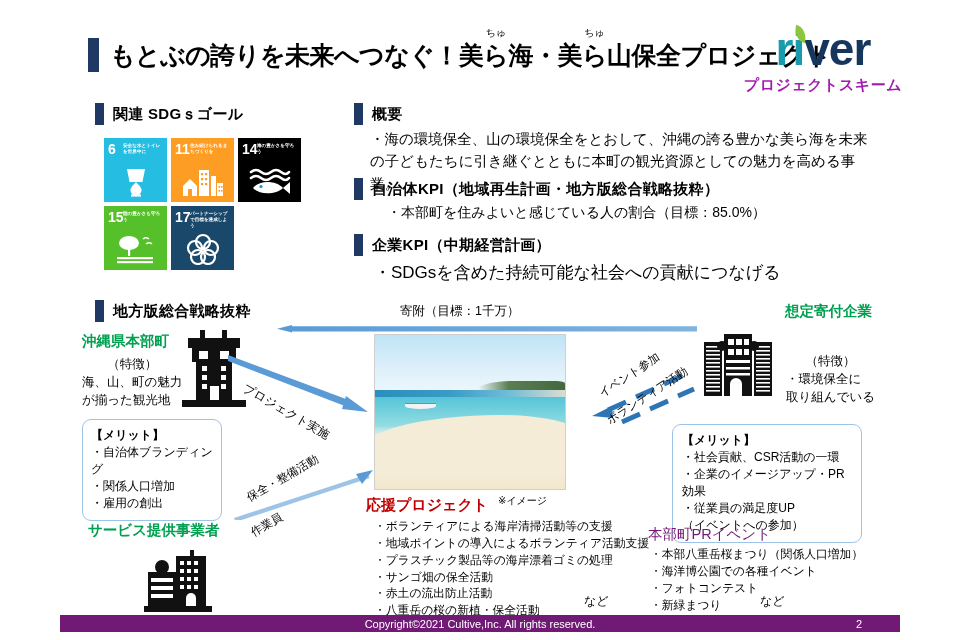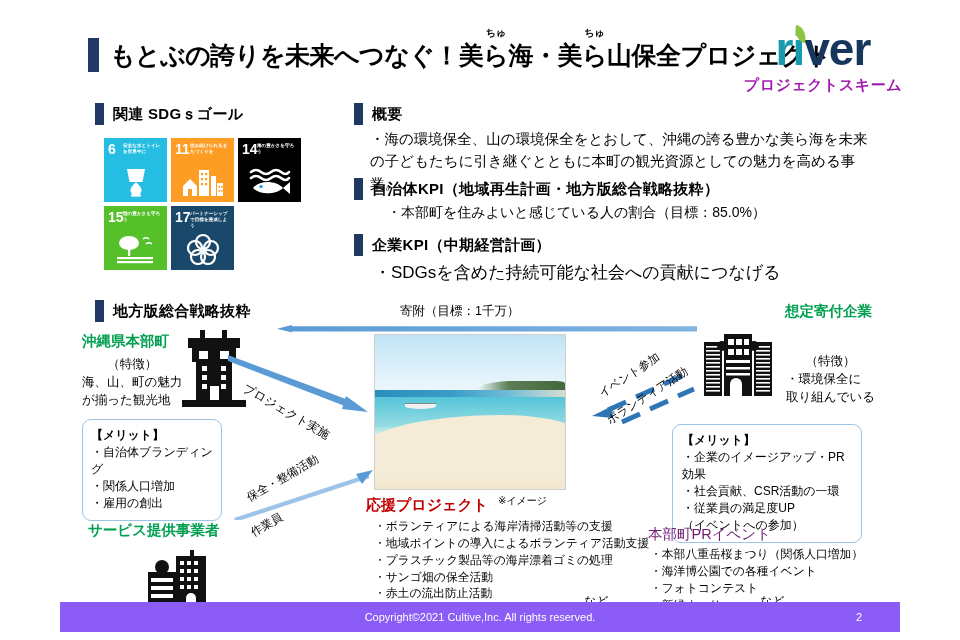--- a/index.html
+++ b/index.html
@@ -24,21 +24,21 @@
   .sechead .bar { height: 22px; }
   .sechead .txt { font-weight: bold; font-size: 15px; letter-spacing: .3px; }
 
   
   #title-row { left: 88px; top: 38px; display: flex; align-items: center; gap: 11px; }
   #title-row .bar { height: 34px; width: 11px; }
   #title-text { font-size: 25px; font-weight: bold; letter-spacing: -0.5px; white-space: nowrap; }
   .ruby-wrap { position: relative; display: inline-block; }
   .ruby {
     position: absolute; top: -13px; left: 50%; transform: translateX(-50%);
-    font-size: 10px; font-weight: bold; letter-spacing: 0; white-space: nowrap; text-align: center;
+    font-size: 10px; font-weight: normal; letter-spacing: 0; white-space: nowrap; text-align: center;
   }
 
   
   #logo { right: 58px; top: 26px; text-align: center; }
   #logo-word { font-size: 46px; font-weight: bold; line-height: 1; letter-spacing: -1px; }
   #logo-word .c1 { color: #1a9aad; }
   #logo-word .c2 { color: #17365d; }
   #logo-sub { font-size: 15px; font-weight: bold; color: #a21caf; margin-top: 4px; letter-spacing: 0.5px; }
   #leaf {
     position: absolute; width: 13px; height: 16px; left: 50px; top: 0px;
@@ -133,22 +133,22 @@
   #dash-arrow { left: 586px; top: 360px; width: 110px; height: 70px; }
   #label-event { left: 596px; top: 388px; font-size: 11.5px; transform: rotate(-33deg); transform-origin: left top; white-space: nowrap; }
   #label-volunteer { left: 604px; top: 415px; font-size: 11.5px; transform: rotate(-33deg); transform-origin: left top; white-space: nowrap; }
 
   #pr-title { left: 648px; top: 525px; font-size: 14.5px; font-weight: normal; color: #701a75; }
   #pr-list { left: 650px; top: 546px; font-size: 11.8px; line-height: 1.45; }
   #pr-nado { left: 760px; top: 593px; font-size: 12px; }
 
   
   #footer {
-    left: 60px; bottom: 8px; width: 840px; height: 30px;
-    background: #8b5cf6;
+    left: 60px; bottom: 8px; width: 840px; height: 17px;
+    background: #701a75;
     color: #fff; font-size: 11px;
     display: flex; align-items: center; justify-content: center;
     position: absolute;
   }
   #footer .pg { position: absolute; right: 38px; }
 </style>
 </head>
 <body>
 
 <div class="abs" id="title-row">
@@ -429,22 +429,22 @@
   <circle cx="24" cy="16" r="5" fill="#111"></circle>
   <circle cx="56" cy="16" r="5" fill="#111"></circle>
 </svg>
 <div class="abs" id="corp-feat">
   <div style="text-align:center">（特徴）</div>
   <div>・環境保全に</div>
   <div>取り組んでいる</div>
 </div>
 <div class="abs" id="corp-merit">
   <div class="hdr">【メリット】</div>
+  <div>・社会貢献、CSR活動の一環</div>
   <div>・企業のイメージアップ・PR効果</div>
-  <div>・社会貢献、CSR活動の一環</div>
   <div>・従業員の満足度UP</div>
   <div>（イベントへの参加）</div>
 </div>
 
 <svg class="abs" id="dash-arrow" viewBox="0 0 110 70">
   <g stroke="#2e75b6" stroke-width="5" stroke-linecap="butt">
     <line x1="22" y1="50" x2="40" y2="42"></line>
     <line x1="50" y1="37" x2="68" y2="29"></line>
     <line x1="78" y1="24" x2="96" y2="16"></line>
   </g>

